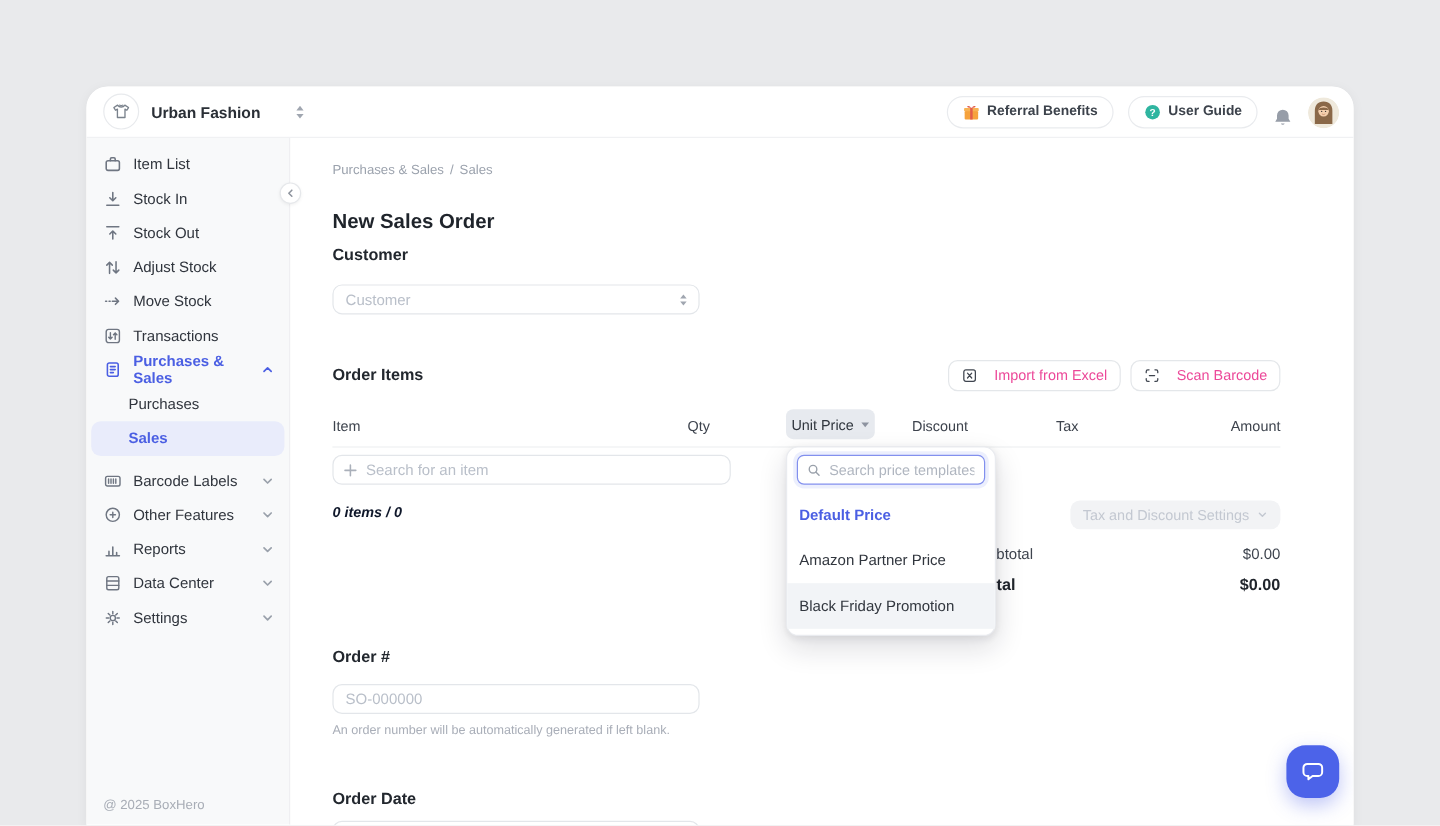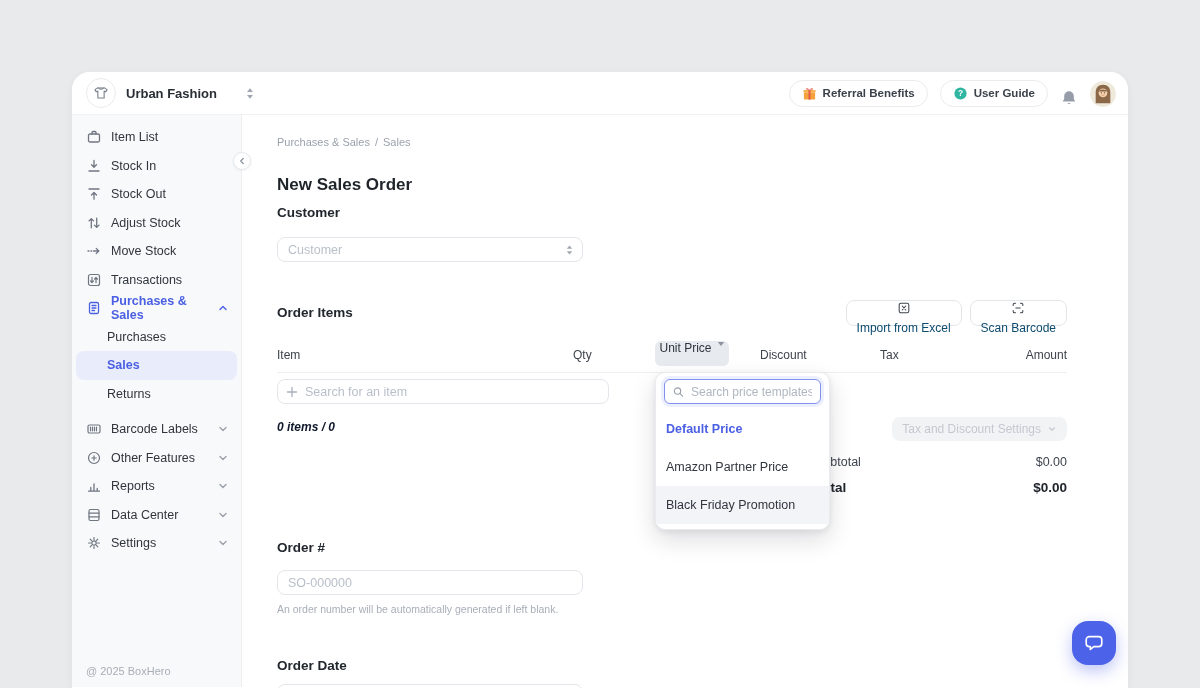--- a/index.html
+++ b/index.html
@@ -59,26 +59,26 @@
   .txt-input { position:absolute; height:25px; border:1px solid #e3e6ea; border-radius:8px;
     font-size:12.5px; color:#2a2f36; padding:0 10px; background:#fff; width:100%;
     font-family:"Liberation Sans",sans-serif; outline:none; }
   .txt-input::placeholder { color:#b9bfc9; }
   .input-wrap { position:absolute; }
   .input-wrap .txt-input { position:static; display:block; }
   .field-icon { position:absolute; top:50%; transform:translateY(-50%); display:flex; color:#a8aeb8; pointer-events:none; }
 
   .oi-buttons { position:absolute; top:185px; right:61px; display:flex; gap:8px; }
   .btn { height:26px; border:1px solid #e4e7ea; border-radius:8px; background:#fff;
-    display:flex; align-items:center; gap:6px; padding:0 10px; font-size:12px;
-    color:#0c4a6e; cursor:pointer; font-family:inherit;flex-direction:column; }
+    display:flex; align-items:center; gap:14px; padding:0 10px; font-size:12px;
+    color:#ec4899; cursor:pointer; font-family:inherit; }
 
   .th { position:absolute; top:233px; font-size:12px; color:#3d434d; }
   .unitprice-pill { position:absolute; left:413px; top:226px; width:74px; height:25px;
-    background:#e7eaef; border-radius:6px; display:flex; align-items:flex-start;
+    background:#e7eaef; border-radius:6px; display:flex; align-items:center;
     justify-content:center; gap:5px; font-size:12px; color:#2f353d; cursor:pointer; }
   .head-border { position:absolute; left:35px; right:61px; top:257px; border-bottom:1px solid #eef0f2; }
 
   .items-count { position:absolute; left:35px; top:305px; font-size:12px; font-weight:bold; color:#0f172a;font-style:italic; }
   .tax-btn { position:absolute; right:61px; top:302px; height:24px; background:#f2f3f5;
     border:none; border-radius:8px; color:#c3c8d1; font-size:12px; display:flex;
     align-items:center; gap:6px; padding:0 10px; cursor:pointer; font-family:inherit; }
   .sum-label { position:absolute; left:573px; font-size:12.5px; color:#3e444e; }
   .sum-value { position:absolute; right:61px; font-size:12.5px; color:#3e444e; }
   .sum-label.bold, .sum-value.bold { font-weight:bold; font-size:13.5px; color:#20252c; }
@@ -236,23 +236,20 @@
               <path d="M3 7.5l3-3 3 3"></path>
             </svg>
           </span>
       </div>
       <div class="nav-row nav-sub">
         <span>Purchases</span>
       </div>
       <div class="nav-row nav-sub selected">
         <span>Sales</span>
       </div>
-      <div class="nav-row nav-sub">
-        <span>Returns</span>
-      </div>
 
       <div class="nav-row group-gap">
         <span class="nicon">
             <svg width="16" height="16" viewBox="0 0 16 16" fill="none" stroke="currentColor" stroke-width="1.2" stroke-linecap="round" stroke-linejoin="round">
               <rect x="2" y="4" width="12" height="8" rx="1.5"></rect>
               <path d="M4.5 6.2v3.6M6.5 6.2v3.6M8.5 6.2v3.6M10.5 6.2v3.6"></path>
             </svg>
           </span>
         <span>Barcode Labels</span>
         <span class="chev">

